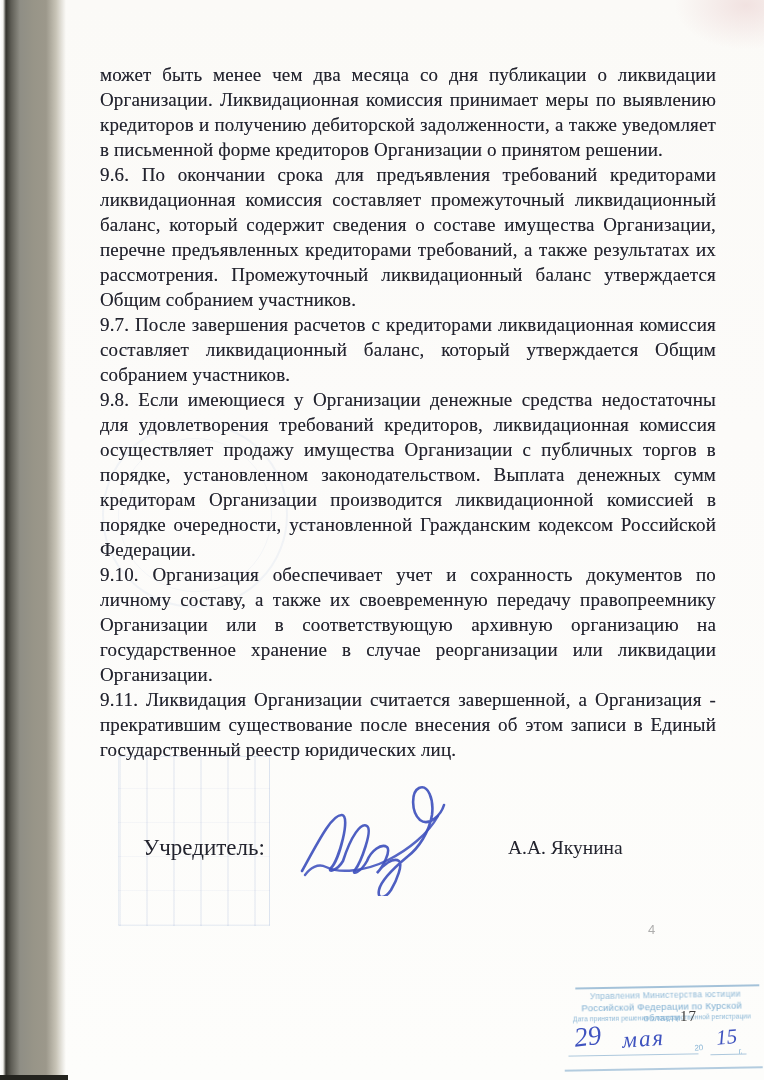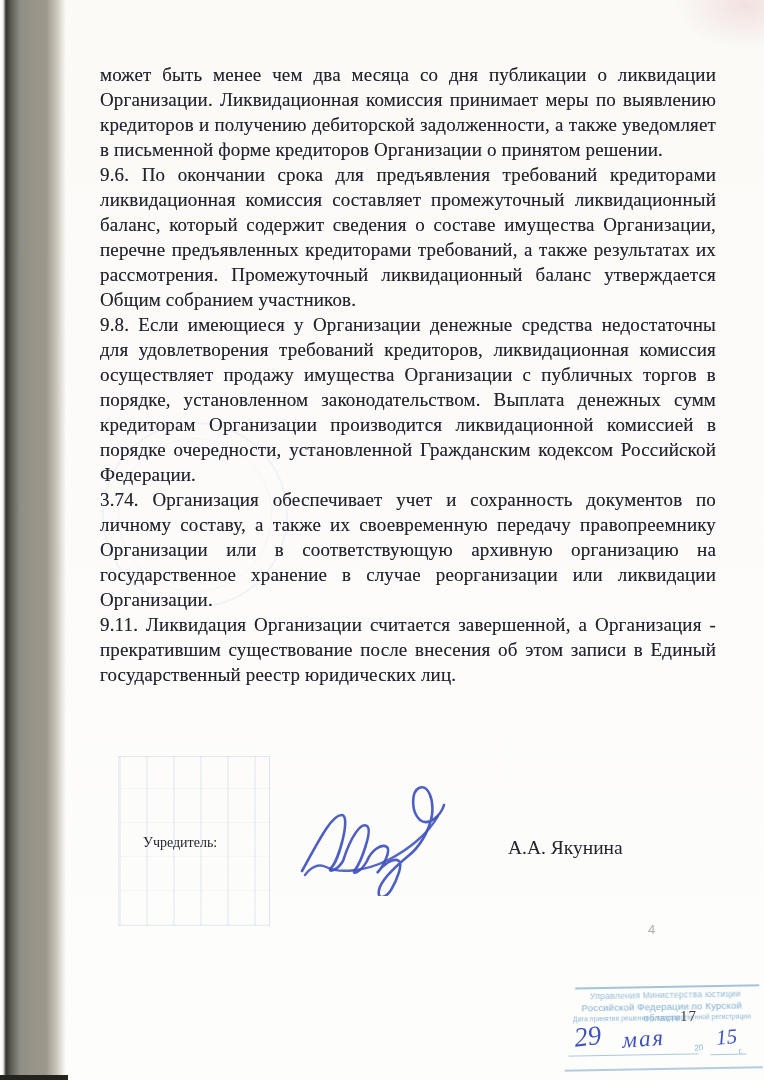--- a/index.html
+++ b/index.html
@@ -44,21 +44,21 @@
   }
   .bleed-rect{
     position:absolute;left:118px;top:756px;width:150px;height:168px;
     border:1px solid rgba(110,145,200,.13);
     background:
       repeating-linear-gradient(90deg,rgba(95,125,190,.09) 0 2px,rgba(95,125,190,0) 2px 27px),
       repeating-linear-gradient(0deg,rgba(95,125,190,.05) 0 1px,rgba(95,125,190,0) 1px 34px);
     filter:blur(.7px);pointer-events:none;
   }
   
-  .sig-label{position:absolute;left:143px;top:835px;font-size:14px;color:#23242e;}
+  .sig-label{position:absolute;left:143px;top:835px;font-size:23px;color:#23242e;}
   .sig-name{position:absolute;left:508px;top:837px;font-size:19.5px;color:#23242e;text-align:right;}
   .signature-svg{position:absolute;left:292px;top:768px;}
   
   .artifact{
     position:absolute;left:648px;top:922px;font-size:13px;color:#8d8d8d;
     opacity:.7;filter:blur(.4px);font-family:"Liberation Sans",sans-serif;
   }
   
   .stamp{
     position:absolute;left:560px;top:982px;width:202px;height:90px;
@@ -98,22 +98,23 @@
   <div class="edge-band"></div>
   <div class="edge-band-bottom"></div>
   <div class="smudge-tr"></div>
 
   <div class="bleed-circle"></div>
   <div class="bleed-rect"></div>
 
   <main class="text-block">
     <p>может быть менее чем два месяца со дня публикации о ликвидации Организации. Ликвидационная комиссия принимает меры по выявлению кредиторов и получению дебиторской задолженности, а также уведомляет в письменной форме кредиторов Организации о принятом решении.</p>
     <p>9.6. По окончании срока для предъявления требований кредиторами ликвидационная комиссия составляет промежуточный ликвидационный баланс, который содержит сведения о составе имущества Организации, перечне предъявленных кредиторами требований, а также результатах их рассмотрения. Промежуточный ликвидационный баланс утверждается Общим собранием участников.</p>
+    <p>9.7. После завершения расчетов с кредиторами ликвидационная комиссия составляет ликвидационный баланс, который утверждается Общим собранием участников.</p>
     <p>9.8. Если имеющиеся у Организации денежные средства недостаточны для удовлетворения требований кредиторов, ликвидационная комиссия осуществляет продажу имущества Организации с публичных торгов в порядке, установленном законодательством. Выплата денежных сумм кредиторам Организации производится ликвидационной комиссией в порядке очередности, установленной Гражданским кодексом Российской Федерации.</p>
-    <p>3.74. Организация обеспечивает учет и сохранность документов по личному составу, а также их своевременную передачу правопреемнику Организации или в соответствующую архивную организацию на государственное хранение в случае реорганизации или ликвидации Организации.</p>
+    <p>9.10. Организация обеспечивает учет и сохранность документов по личному составу, а также их своевременную передачу правопреемнику Организации или в соответствующую архивную организацию на государственное хранение в случае реорганизации или ликвидации Организации.</p>
     <p>9.11. Ликвидация Организации считается завершенной, а Организация - прекратившим существование после внесения об этом записи в Единый государственный реестр юридических лиц.</p>
   </main>
 
   <div class="sig-label">Учредитель:</div>
 
   <svg class="signature-svg" width="165" height="128" viewBox="0 0 165 128" fill="none">
     <path d="M 10 103 C 26 74 40 46 50 47 C 59 48 47 92 39 100 C 35 105 45 103 51 93
              C 59 68 69 54 75 58 C 81 62 69 94 63 102 C 59 108 69 104 75 93
              C 79 83 89 75 95 79 C 99 83 91 99 85 105 C 91 97 101 89 107 93
              C 111 96 105 112 99 122 C 93 131 85 132 87 122 C 89 112 103 99 115 89

